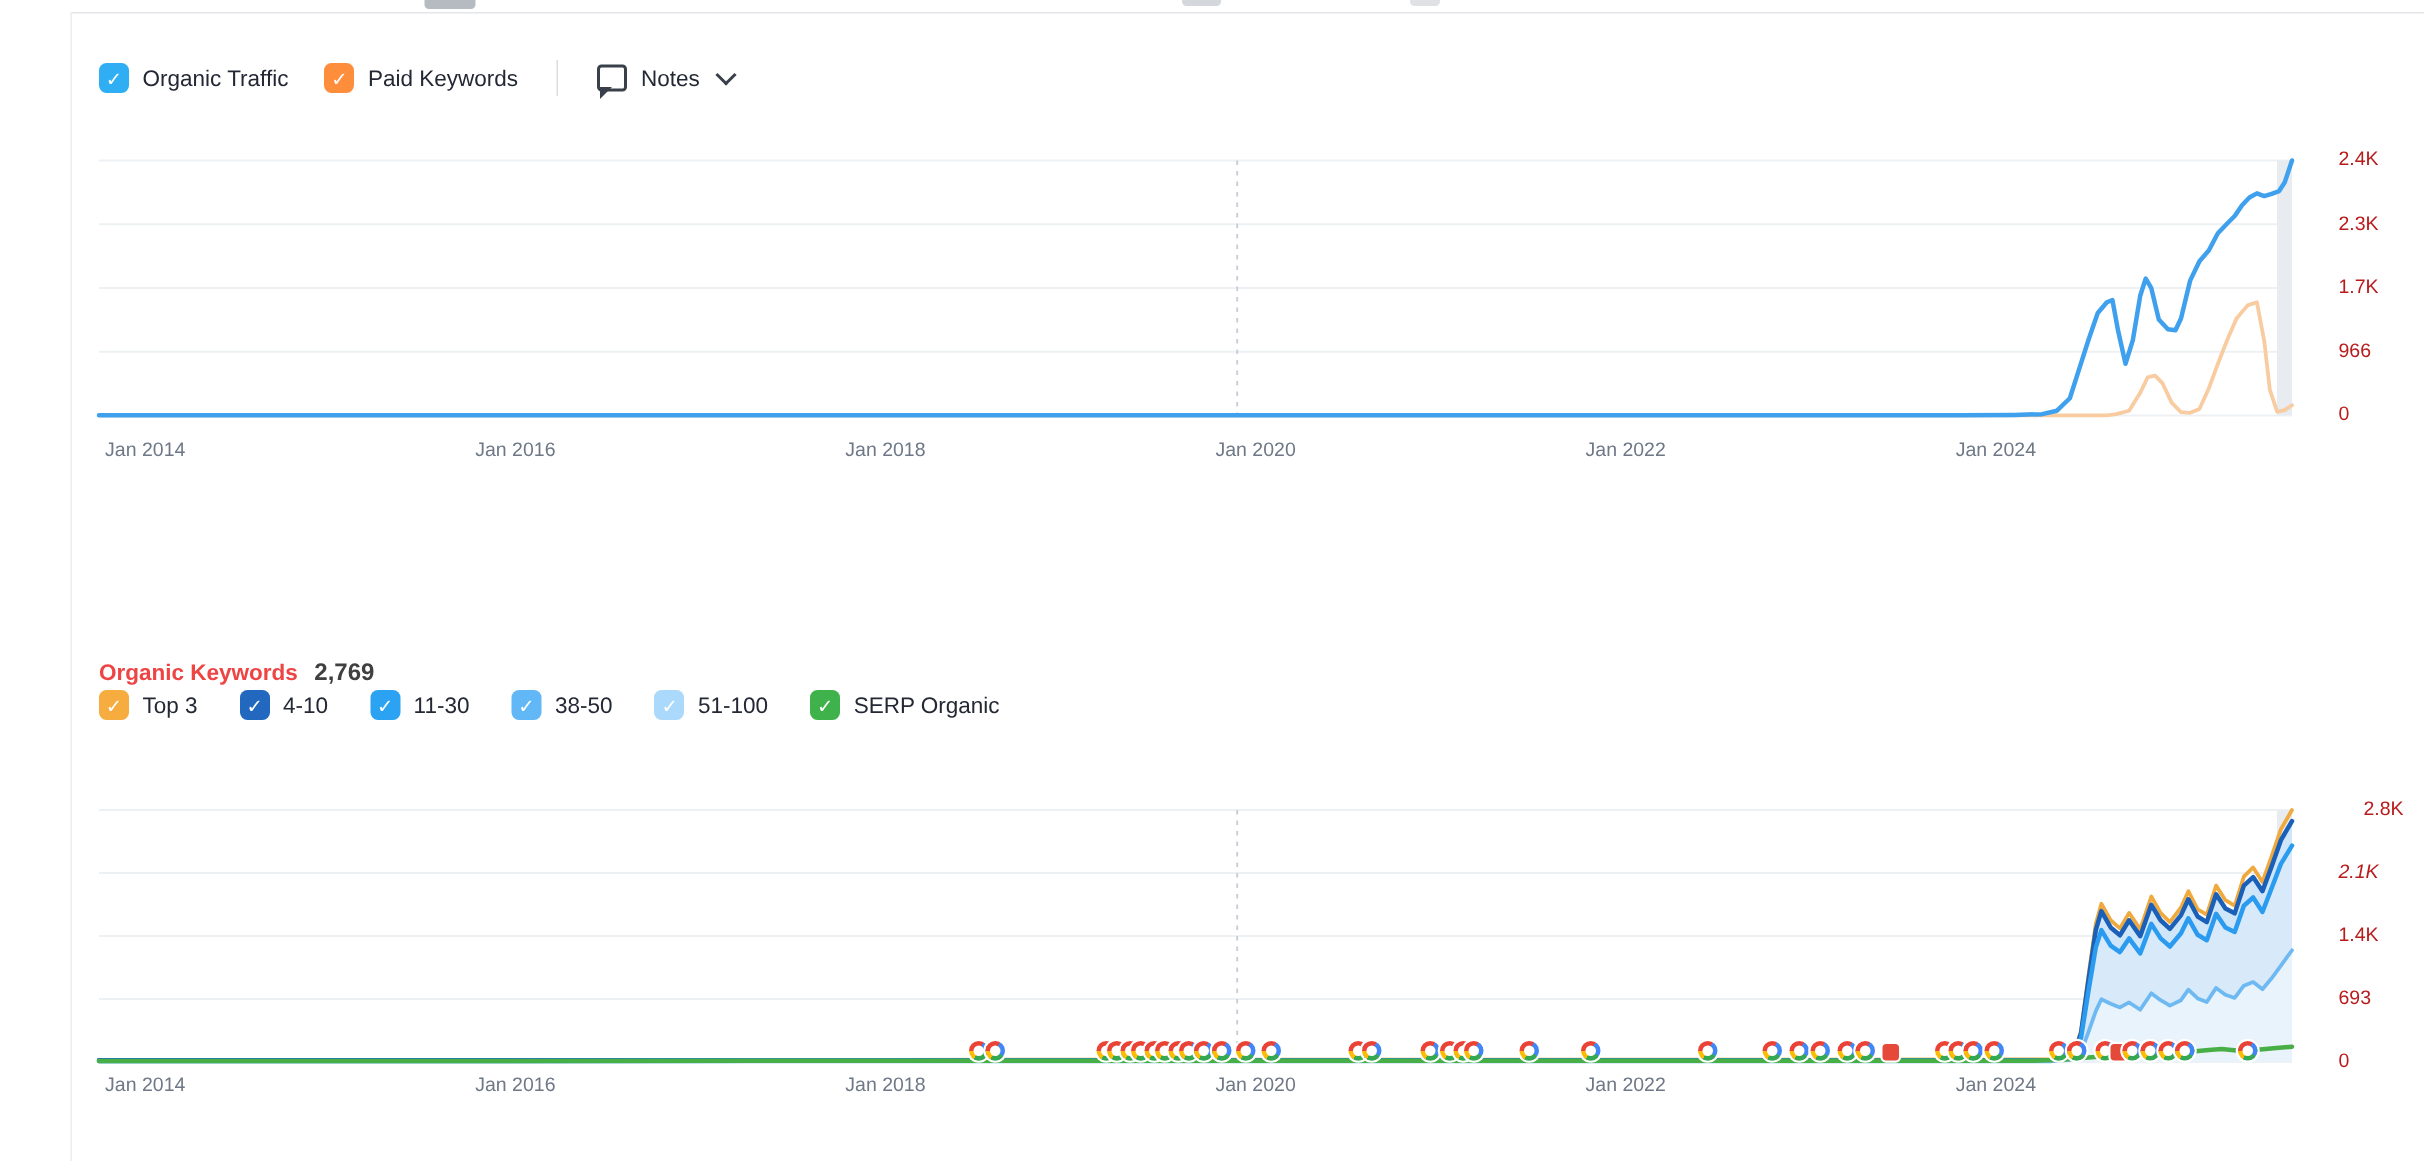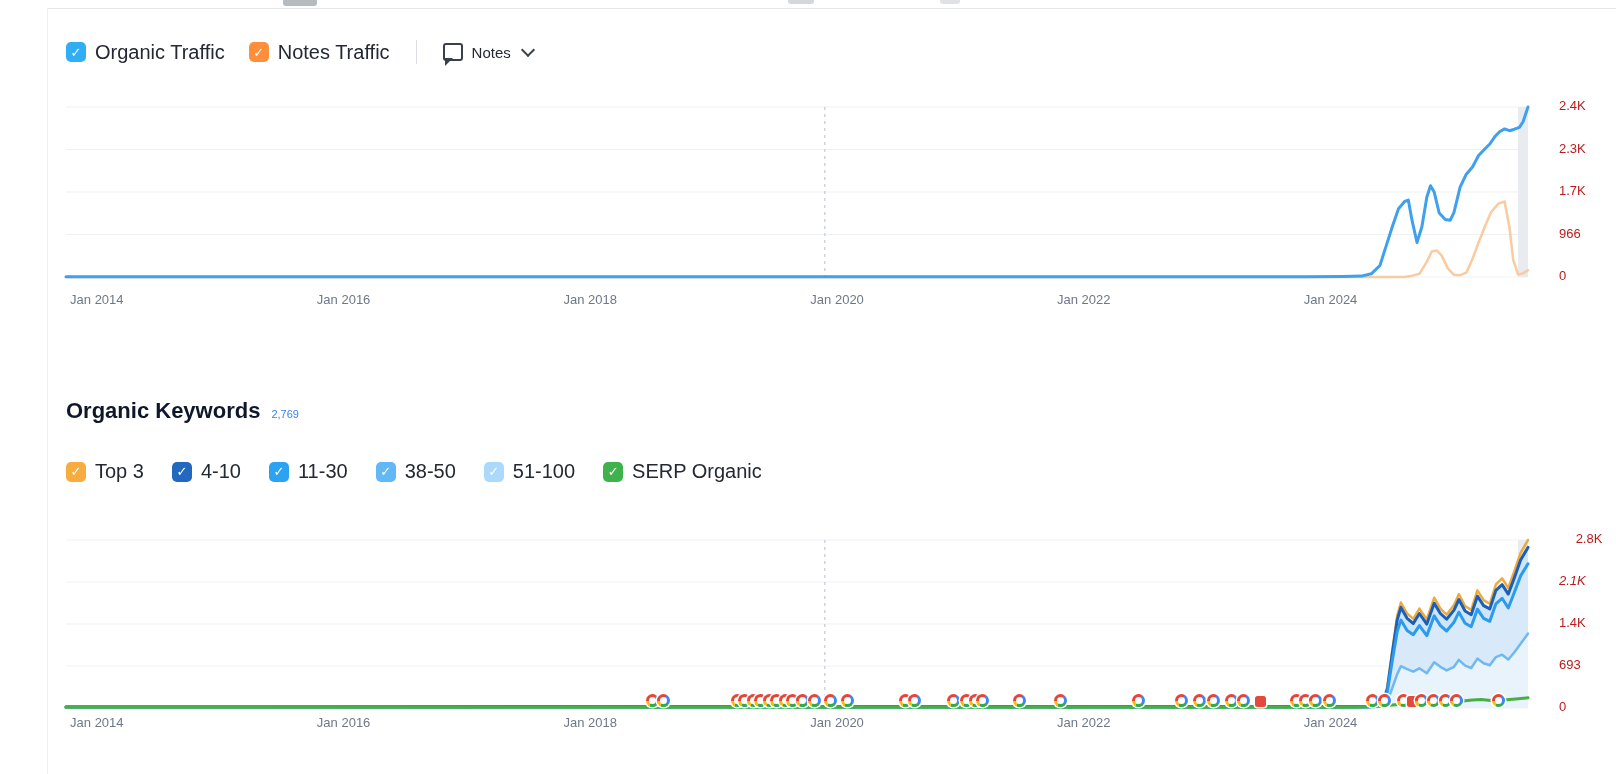--- a/index.html
+++ b/index.html
@@ -10,34 +10,34 @@
   .artifact{position:absolute;top:0;border-radius:0 0 3px 3px;}
   .artifact.a1{left:283px;width:34px;height:6px;background:#868D98;opacity:.6;}
   .artifact.a2{left:788px;width:26px;height:4px;background:#D4D7DC;}
   .artifact.a3{left:940px;width:20px;height:4px;background:#DFE1E5;}
 
   .legend-row{position:absolute;display:flex;align-items:center;gap:24px;}
   .legend-items{display:flex;align-items:center;gap:24px;}
   .lg-item{display:flex;align-items:center;gap:9px;cursor:pointer;}
   .cb{width:20px;height:20px;border-radius:5px;color:#fff;font-size:13px;font-weight:bold;
       display:flex;align-items:center;justify-content:center;line-height:1;flex:0 0 auto;}
-  .lg-label{font-size:20px;color:#232834;white-space:nowrap;}
+  .lg-label{font-size:15px;color:#232834;white-space:nowrap;}
 
   .notes-divider{width:1px;height:24px;background:#D9DDE2;margin:0 2px;}
   .notes-btn{display:flex;align-items:center;gap:9px;background:none;border:none;padding:0;
       font-family:inherit;font-size:15px;color:#232834;cursor:pointer;}
   .bubble{width:16px;height:14px;border:2px solid #3A4049;border-radius:3px;position:relative;background:#fff;}
   .bubble:after{content:'';position:absolute;left:0;bottom:-7px;border:4px solid transparent;
       border-top-color:#3A4049;border-left-color:#3A4049;}
   .chev{width:8px;height:8px;border:solid #3A4049;border-width:0 2px 2px 0;
       transform:rotate(45deg);margin-top:-5px;margin-left:3px;}
 
   .kw-title-row{position:absolute;left:66px;top:398px;display:flex;align-items:baseline;gap:11px;}
-  .kw-title{font-size:22px;font-weight:700;color:#0f172a;}
-  .kw-count{font-size:11px;color:#3b82f6;}
+  .kw-title{font-size:15px;font-weight:700;color:#ef4444;margin-top:42px;}
+  .kw-count{font-size:16px;color:#404040;font-weight:bold;}
 
   .chart-wrap{position:absolute;left:66px;width:1462px;}
   .chart-wrap svg{position:absolute;left:0;top:0;overflow:visible;}
   .ytick{position:absolute;left:1481px;width:60px;font-size:13px;color:#b91c1c;white-space:nowrap;margin-left:12px;}
   .xtick{position:absolute;width:90px;text-align:center;font-size:13px;color:#6E7887;white-space:nowrap;}
 
   .evt{position:absolute;}
   .gicon{width:13px;height:13px;border-radius:50%;box-shadow:0 0 0 1.5px #fff;
     background:conic-gradient(from -90deg,#EA4335 0deg 120deg,#4285F4 120deg 215deg,#34A853 215deg 300deg,#FBBC05 300deg 360deg);}
   .gicon i{position:absolute;left:3px;top:3px;width:7px;height:7px;background:#fff;border-radius:50%;}
@@ -55,21 +55,21 @@
 
   <section>
     <div class="legend-row" style="left:66px;top:40px;">
       <div class="legend-items" id="legend-traffic">
           <div class="lg-item">
             <span class="cb" style="background: rgb(47, 174, 243);">✓</span>
             <span class="lg-label">Organic Traffic</span>
           </div>
           <div class="lg-item">
             <span class="cb" style="background: rgb(255, 142, 60);">✓</span>
-            <span class="lg-label">Notes Traffic</span>
+            <span class="lg-label">Paid Keywords</span>
           </div>
         </div>
       <div class="notes-divider"></div>
       <button class="notes-btn">
         <span class="bubble"></span>
         <span>Notes</span>
         <span class="chev"></span>
       </button>
     </div>
     <div class="chart-wrap" id="chart-traffic" style="top:107px;height:170px;">

